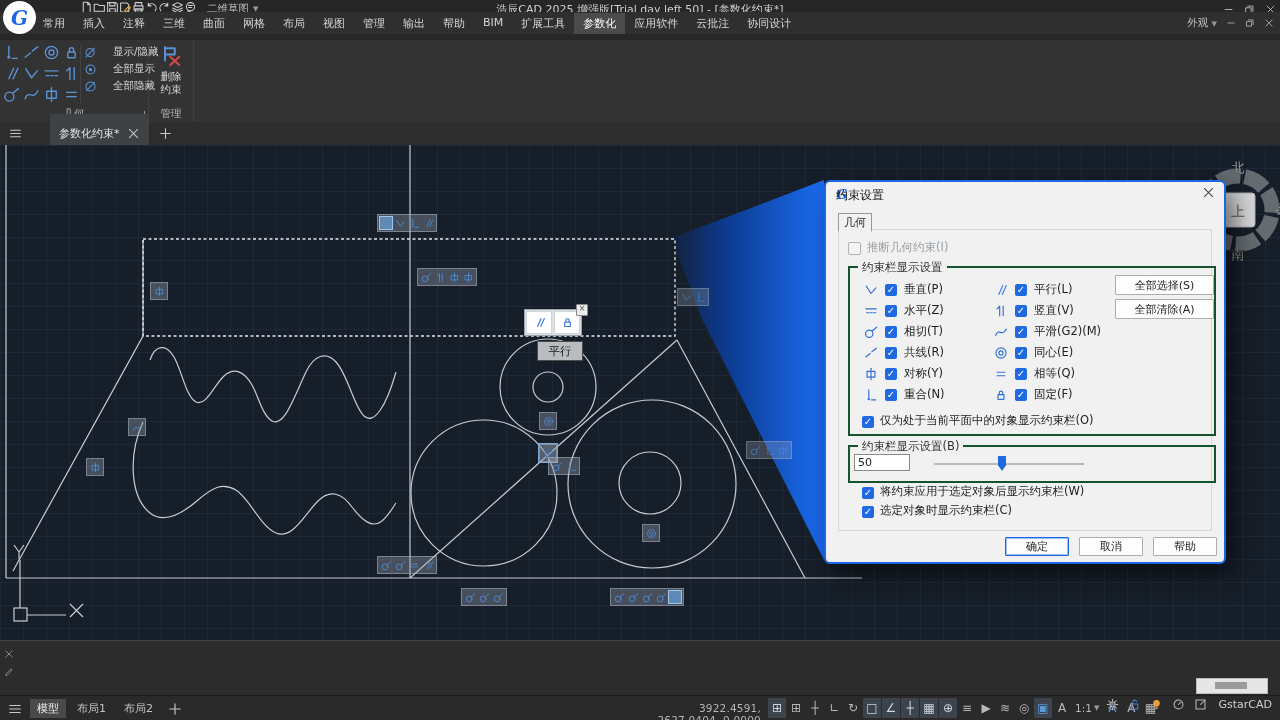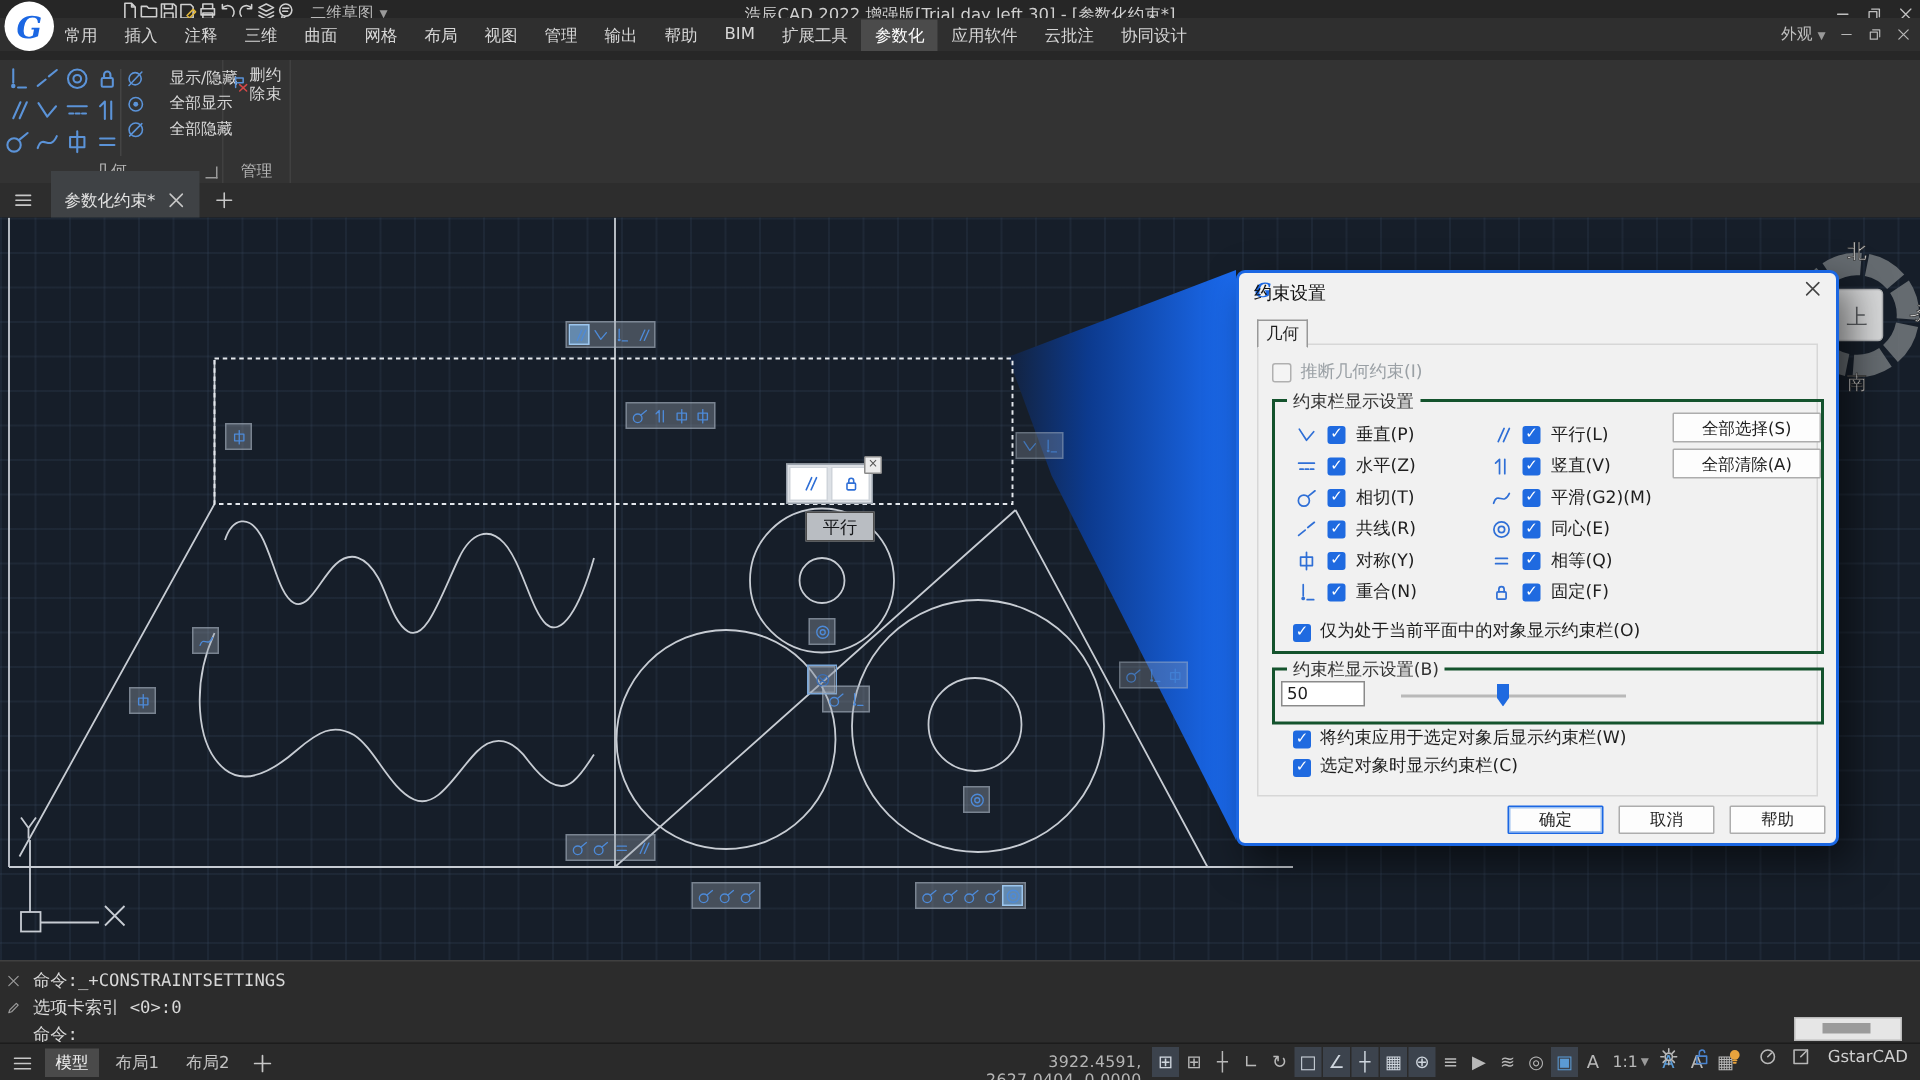--- a/index.html
+++ b/index.html
@@ -35,28 +35,28 @@
   .panel{position:absolute;top:0;height:82px;border-right:1px solid #404040}
   #panel-geom{left:0;width:148px}
   #panel-manage{left:149px;width:44px}
   .panel-label{position:absolute;bottom:1px;left:0;right:0;text-align:center;color:#b5b5b5;font-size:10.5px}
   #geomgrid{position:absolute;left:3px;top:4px;width:76px;display:grid;grid-template-columns:repeat(4,19px);grid-auto-rows:20px;gap:1px}
   #geomgrid .ic{width:17px;height:17px;color:#5b93d8}
   .vsep{position:absolute;top:6px;bottom:18px;width:1px;background:#444}
   #dispbtns{position:absolute;left:84px;top:5px;display:flex;flex-direction:column;gap:3px}
   .dispbtn{display:flex;align-items:center;gap:16px;color:#d8d8d8;font-size:10.5px;white-space:nowrap}
   .dispbtn .ic{width:13px;height:13px;color:#5b93d8}
-  #delbtn{position:absolute;left:5px;top:4px;width:34px;display:flex;flex-direction:row;align-items:center;color:#d8d8d8;font-size:10.5px;line-height:13px}
+  #delbtn{position:absolute;left:5px;top:4px;width:34px;display:flex;flex-direction:column;align-items:center;color:#d8d8d8;font-size:10.5px;line-height:13px}
   #delbtn .ic{width:24px;height:24px;color:#5b93d8;margin-bottom:2px}
   .launcher{position:absolute;right:3px;bottom:3px;width:7px;height:7px;border-right:1px solid #9a9a9a;border-bottom:1px solid #9a9a9a}
   
   #doctabs{position:absolute;left:0;top:122px;right:0;height:23px;background:#2d2d2d;border-bottom:1px solid #1f1f1f;display:flex;align-items:center}
   #doctabs .ic{width:13px;height:13px;color:#c7c7c7}
   #hamb{margin-left:9px}
-  .dtab{margin-left:12px;height:40px;display:flex;align-items:center;gap:7px;background:#3f4245;color:#e2e2e2;padding:0 9px;font-size:11px}
+  .dtab{margin-left:28px;height:40px;display:flex;align-items:center;gap:7px;background:#3f4245;color:#e2e2e2;padding:0 9px;font-size:11px}
   .dtab .ic{width:9px;height:9px;color:#bbb}
   #newtab{margin-left:10px}
   
   #canvas{position:absolute;left:0;top:145px;width:1280px;height:495px;background:#161e29;
     background-image:linear-gradient(rgba(60,78,102,.20) 1px,transparent 1px),
                      linear-gradient(90deg,rgba(60,78,102,.20) 1px,transparent 1px);
     background-size:23px 23px;overflow:hidden}
   #draw{position:absolute;left:0;top:0}
   
   .cbar{position:absolute;display:flex;background:rgba(150,160,173,.38);border:1px solid rgba(185,195,208,.45);padding:1px;z-index:3}
@@ -174,21 +174,21 @@
           <svg viewBox="0 0 16 16">
             <circle cx="8" cy="7" r="5"></circle>
             <path d="M5 12 L4.5 15 7.5 12.5 M5.5 5.5 H10.5 M5.5 8 H9.5"></path>
           </svg>
         </span></span>
     <span id="workspace">
       <span>二维草图</span>
       <span class="caret">▼</span>
     </span>
   </div>
-  <div id="wintitle">浩辰CAD 2022 增强版[Trial day left 30] - [参数化约束*]</div>
+  <div id="wintitle">浩辰CAD 2025 增强版[Trial day left 50] - [参数化约束*]</div>
   <div id="winctrl">
     <span class="ic">
         <svg viewBox="0 0 16 16">
           <path d="M3 8 H13"></path>
         </svg>
       </span>
     <span class="ic">
         <svg viewBox="0 0 16 16">
           <path d="M5.5 3 H13 V10.5 M3 5.5 H10.5 V13 H3 Z"></path>
         </svg>
@@ -842,25 +842,20 @@
         <svg viewBox="0 0 16 16">
           <path d="M3 3 L13 13 M13 3 L3 13"></path>
         </svg>
       </span>
     <span class="ic">
         <svg viewBox="0 0 16 16">
           <path d="M3 13 L4 10 L11 3 L13 5 L6 12 Z"></path>
         </svg>
       </span>
   </div>
-  <div id="cmd-lines">
-      <div>命令:_+CONSTRAINTSETTINGS</div>
-      <div>选项卡索引 &lt;0&gt;:0</div>
-      <div>命令:</div>
-    </div>
   <div id="cmd-scroll">
     <div id="cmd-thumb"></div>
   </div>
 </div>
 
 <div id="statusbar">
   <div id="sb-left">
     <span class="ic">
         <svg viewBox="0 0 16 16">
           <path d="M2 4 H14 M2 8 H14 M2 12 H14"></path>

